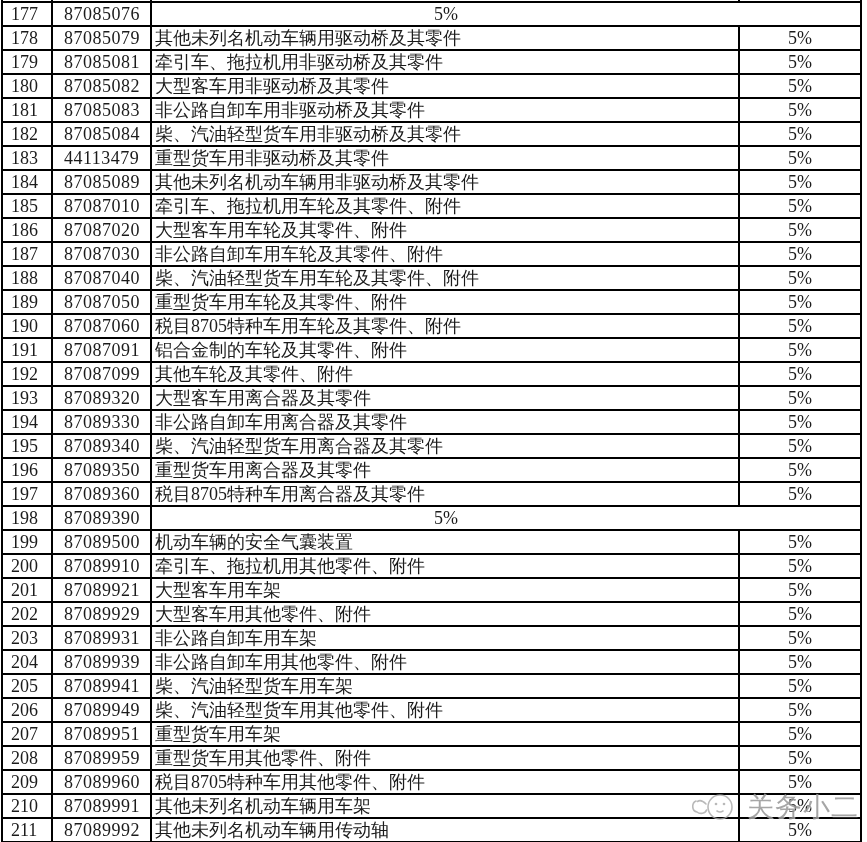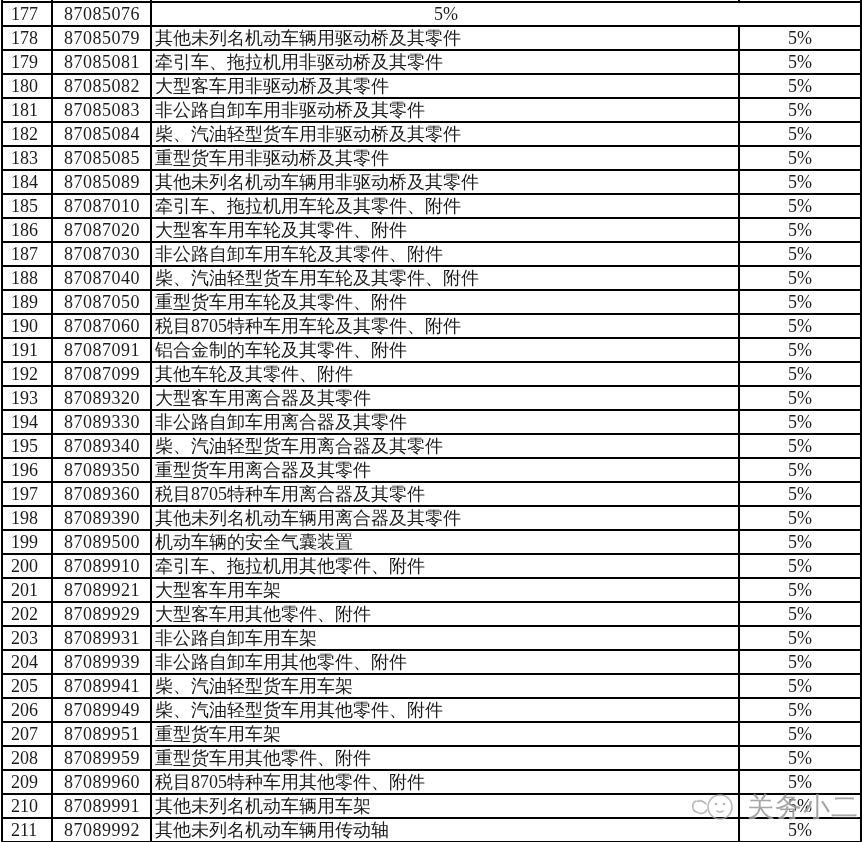--- a/index.html
+++ b/index.html
@@ -99,21 +99,21 @@
           <div class="cell c-rate">5%</div>
         </div>
         <div class="row">
           <div class="cell c-no">182</div>
           <div class="cell c-code">87085084</div>
           <div class="cell c-desc">柴、汽油轻型货车用非驱动桥及其零件</div>
           <div class="cell c-rate">5%</div>
         </div>
         <div class="row">
           <div class="cell c-no">183</div>
-          <div class="cell c-code">87085085</div>
+          <div class="cell c-code">44113479</div>
           <div class="cell c-desc">重型货车用非驱动桥及其零件</div>
           <div class="cell c-rate">5%</div>
         </div>
         <div class="row">
           <div class="cell c-no">184</div>
           <div class="cell c-code">87085089</div>
           <div class="cell c-desc">其他未列名机动车辆用非驱动桥及其零件</div>
           <div class="cell c-rate">5%</div>
         </div>
         <div class="row">
@@ -190,21 +190,20 @@
         </div>
         <div class="row">
           <div class="cell c-no">197</div>
           <div class="cell c-code">87089360</div>
           <div class="cell c-desc">税目8705特种车用离合器及其零件</div>
           <div class="cell c-rate">5%</div>
         </div>
         <div class="row">
           <div class="cell c-no">198</div>
           <div class="cell c-code">87089390</div>
-          <div class="cell c-desc">其他未列名机动车辆用离合器及其零件</div>
           <div class="cell c-rate">5%</div>
         </div>
         <div class="row">
           <div class="cell c-no">199</div>
           <div class="cell c-code">87089500</div>
           <div class="cell c-desc">机动车辆的安全气囊装置</div>
           <div class="cell c-rate">5%</div>
         </div>
         <div class="row">
           <div class="cell c-no">200</div>

